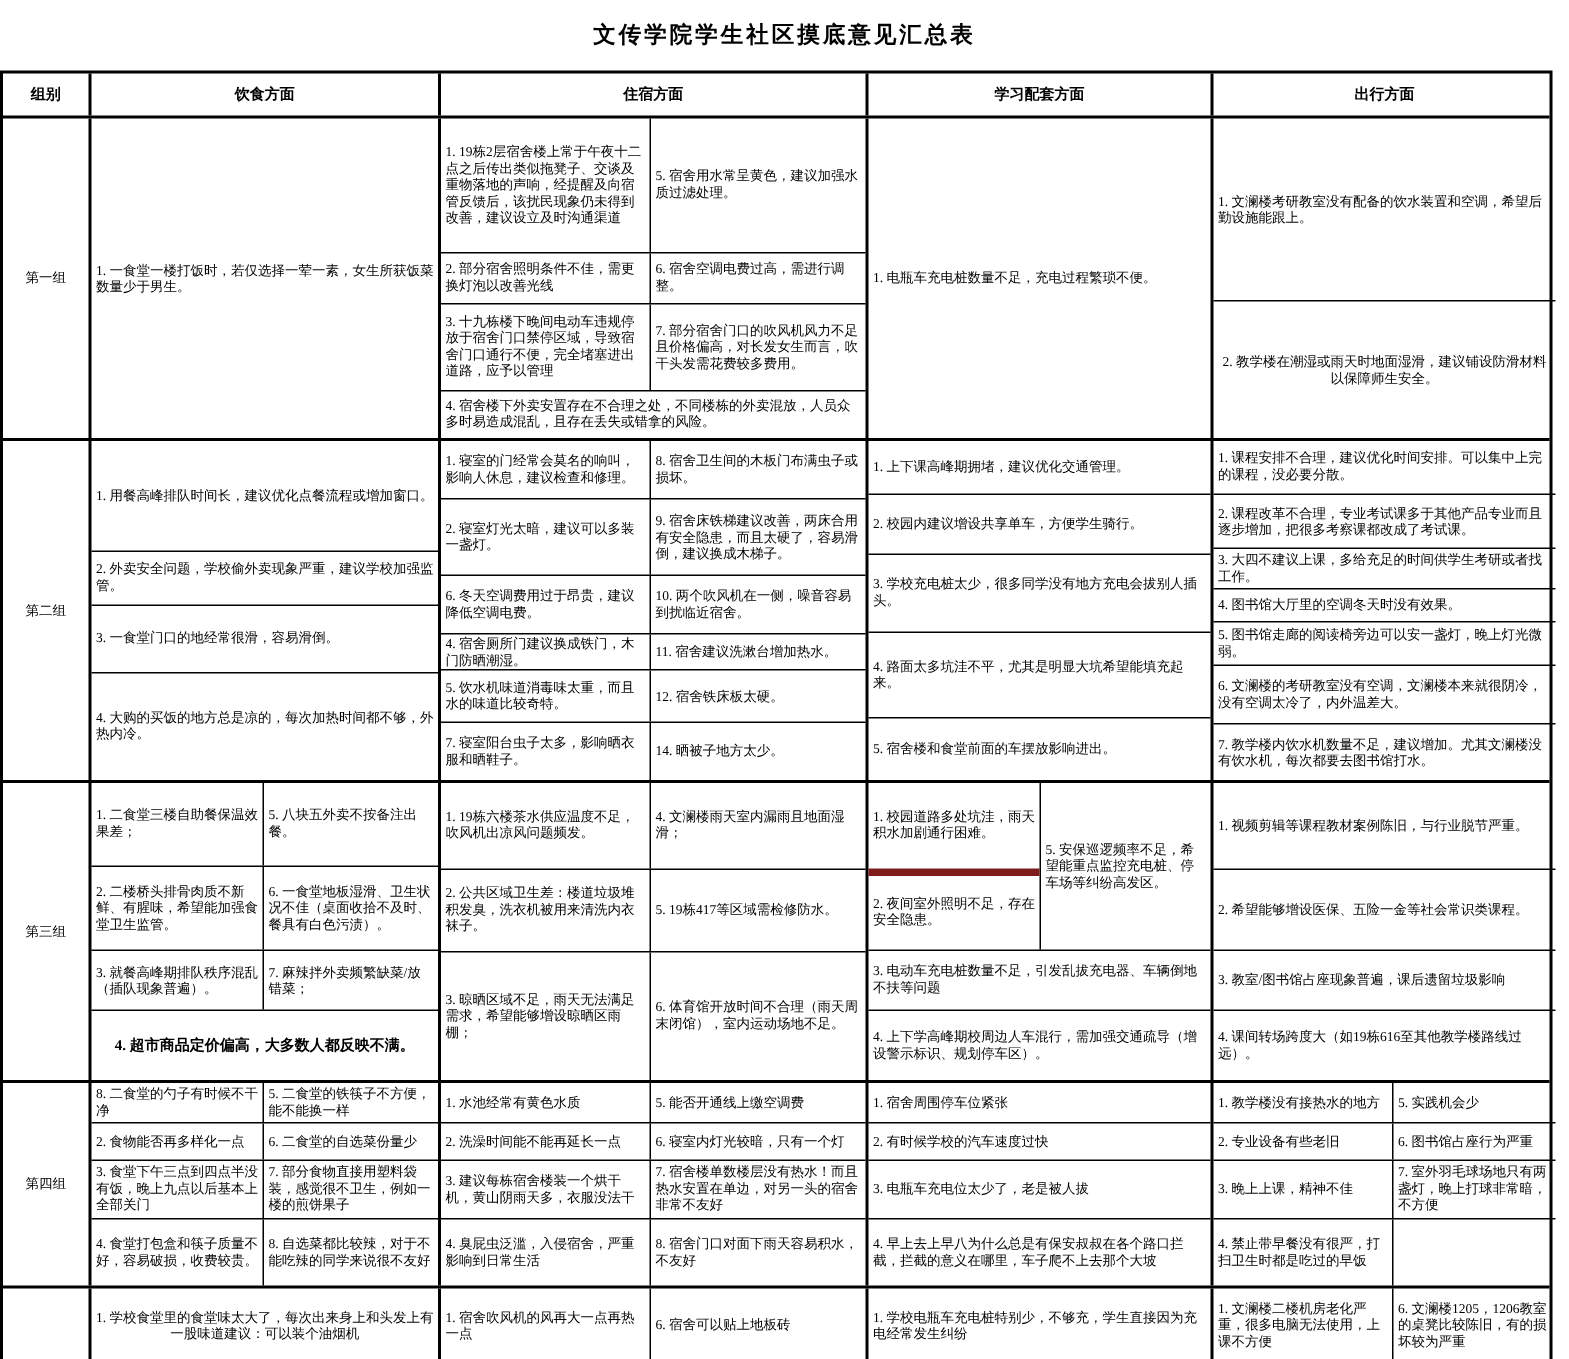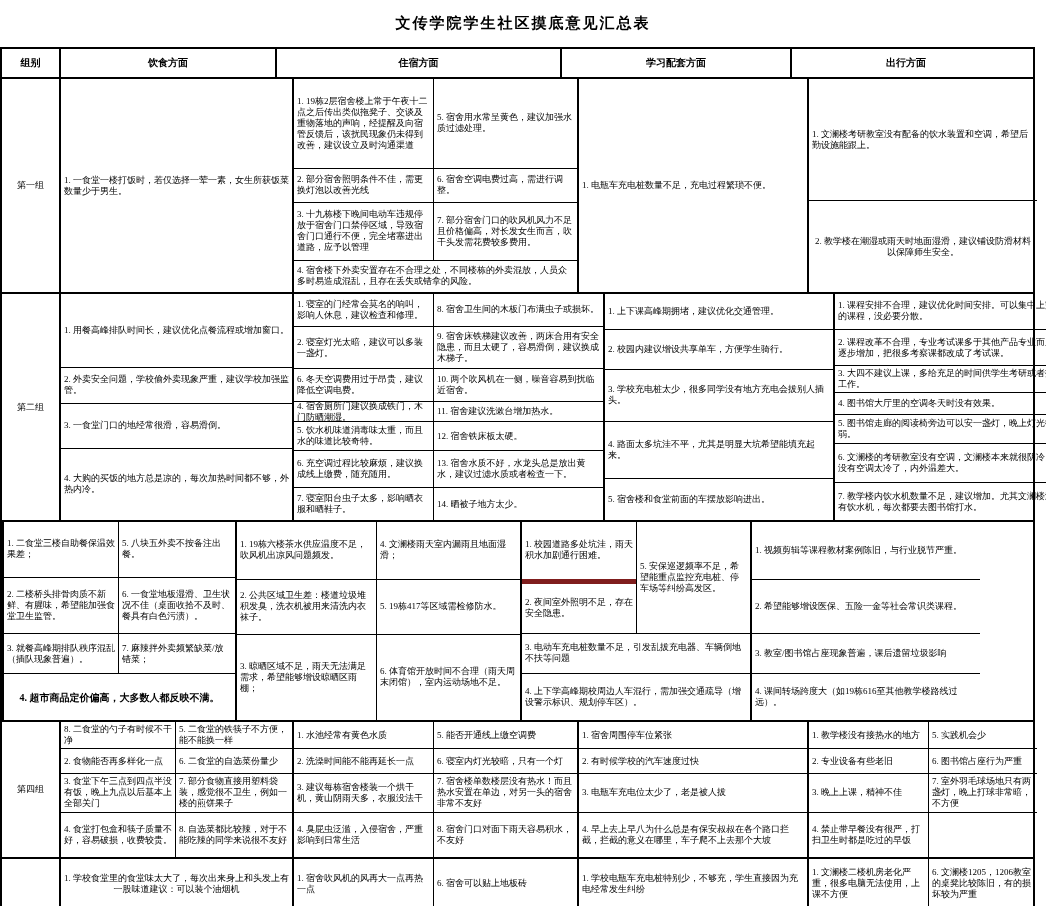--- a/index.html
+++ b/index.html
@@ -29,21 +29,21 @@
 </style>
 </head>
 <body>
 
 <div class="title">文传学院学生社区摸底意见汇总表</div>
 
 <div class="tbl">
 
   <div class="hrow">
     <div class="hcell" style="width:57px">组别</div>
-    <div class="hcell bl2" style="width:216px">饮食方面</div>
+    <div class="hcell bl2" style="width:233px">饮食方面</div>
     <div class="hcell bl2" style="width:285px">住宿方面</div>
     <div class="hcell bl2" style="width:230px">学习配套方面</div>
     <div class="hcell bl2" style="width:230px">出行方面</div>
   </div>
 
   <div class="grow" style="height:215px">
     <div class="gcol lab">
         <div class="cell cc">第一组</div>
       </div>
     <div class="gcol bl2" style="width:233px">
@@ -94,45 +94,41 @@
       <div class="irow" style="flex:35">
           <div class="cell">2. 外卖安全问题，学校偷外卖现象严重，建议学校加强监管。</div>
         </div>
       <div class="irow" style="flex:45">
           <div class="cell">3. 一食堂门口的地经常很滑，容易滑倒。</div>
         </div>
       <div class="irow" style="flex:73">
           <div class="cell">4. 大购的买饭的地方总是凉的，每次加热时间都不够，外热内冷。</div>
         </div>
     </div>
-    <div class="gcol bl2" style="width:311px">
+    <div class="gcol bl2" style="width:285px">
       <div class="irow" style="flex:33">
         <div class="cell subl fw140">1. 寝室的门经常会莫名的响叫，影响人休息，建议检查和修理。</div>
         <div class="cell">8. 宿舍卫生间的木板门布满虫子或损坏。</div>
       </div>
       <div class="irow" style="flex:43">
         <div class="cell subl fw140">2. 寝室灯光太暗，建议可以多装一盏灯。</div>
         <div class="cell">9. 宿舍床铁梯建议改善，两床合用有安全隐患，而且太硬了，容易滑倒，建议换成木梯子。</div>
       </div>
       <div class="irow" style="flex:33">
         <div class="cell subl fw140">6. 冬天空调费用过于昂贵，建议降低空调电费。</div>
         <div class="cell">10. 两个吹风机在一侧，噪音容易到扰临近宿舍。</div>
       </div>
       <div class="irow" style="flex:20">
         <div class="cell subl fw140">4. 宿舍厕所门建议换成铁门，木门防晒潮湿。</div>
         <div class="cell">11. 宿舍建议洗漱台增加热水。</div>
       </div>
       <div class="irow" style="flex:29">
         <div class="cell subl fw140">5. 饮水机味道消毒味太重，而且水的味道比较奇特。</div>
         <div class="cell">12. 宿舍铁床板太硬。</div>
       </div>
-      <div class="irow" style="flex:37">
-        <div class="cell subl fw140">6. 充空调过程比较麻烦，建议换成线上缴费，随充随用。</div>
-        <div class="cell">13. 宿舍水质不好，水龙头总是放出黄水，建议过滤水质或者检查一下。</div>
-      </div>
       <div class="irow" style="flex:33">
         <div class="cell subl fw140">7. 寝室阳台虫子太多，影响晒衣服和晒鞋子。</div>
         <div class="cell">14. 晒被子地方太少。</div>
       </div>
     </div>
     <div class="gcol bl2" style="width:230px">
       <div class="irow" style="flex:36">
           <div class="cell">1. 上下课高峰期拥堵，建议优化交通管理。</div>
         </div>
       <div class="irow" style="flex:40">
@@ -167,20 +163,23 @@
       <div class="irow" style="flex:40">
           <div class="cell">6. 文澜楼的考研教室没有空调，文澜楼本来就很阴冷，没有空调太冷了，内外温差大。</div>
         </div>
       <div class="irow" style="flex:38">
           <div class="cell">7. 教学楼内饮水机数量不足，建议增加。尤其文澜楼没有饮水机，每次都要去图书馆打水。</div>
         </div>
     </div>
   </div>
 
   <div class="grow" style="height:200px">
+    <div class="gcol lab">
+        <div class="cell cc">第三组</div>
+      </div>
     <div class="gcol bl2" style="width:233px">
       <div class="irow" style="flex:56">
         <div class="cell subl fw115">1. 二食堂三楼自助餐保温效果差；</div>
         <div class="cell">5. 八块五外卖不按备注出餐。</div>
       </div>
       <div class="irow" style="flex:57">
         <div class="cell subl fw115">2. 二楼桥头排骨肉质不新鲜、有腥味，希望能加强食堂卫生监管。</div>
         <div class="cell">6. 一食堂地板湿滑、卫生状况不佳（桌面收拾不及时、餐具有白色污渍）。</div>
       </div>
       <div class="irow" style="flex:40">

